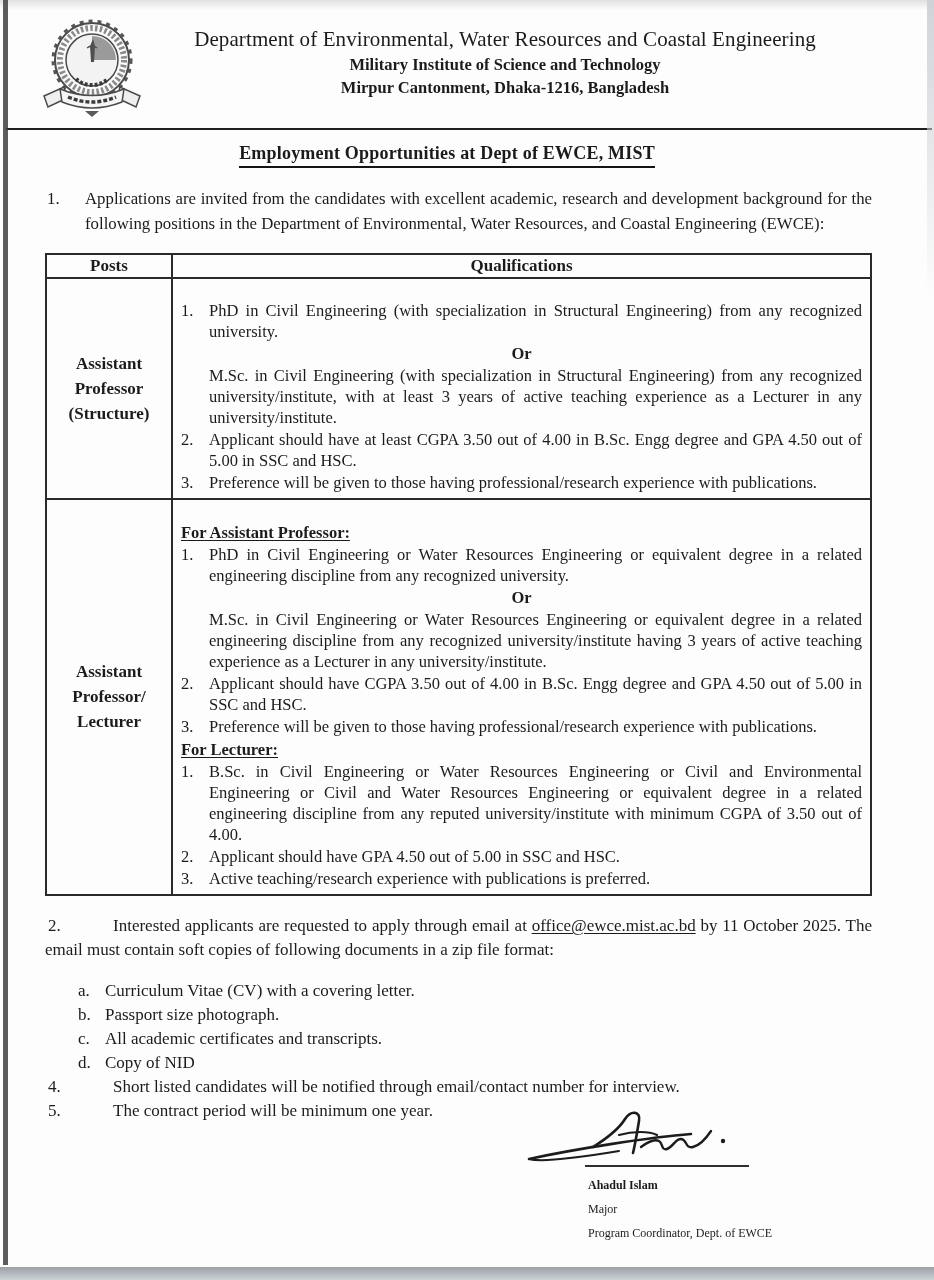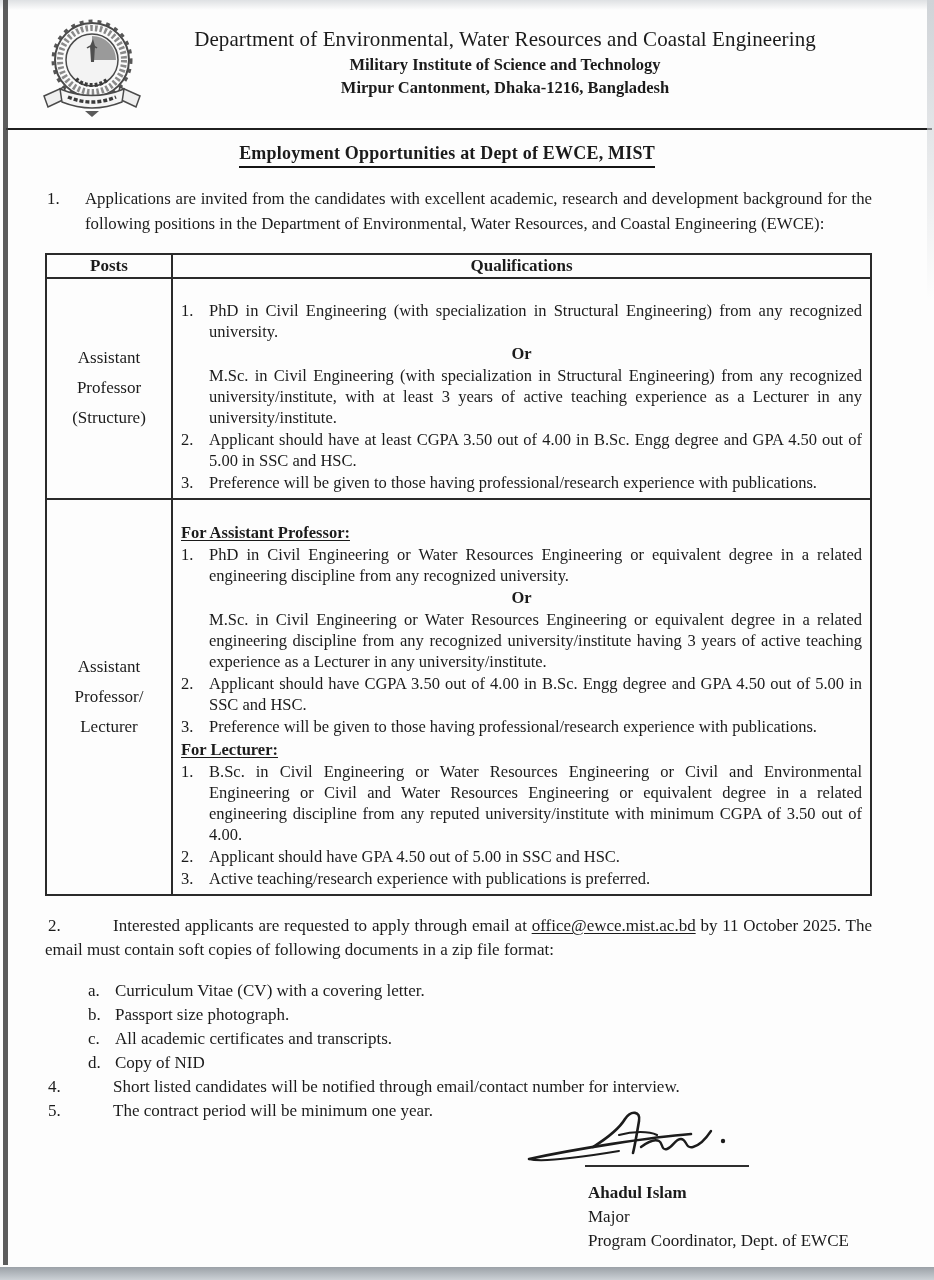--- a/index.html
+++ b/index.html
@@ -28,42 +28,42 @@
   .doc-title{display:inline-block;font-size:18px;font-weight:bold;border-bottom:2px solid #141414;padding-bottom:2px;letter-spacing:.2px;}
 
   .content{padding:0 62px 0 45px;font-size:16.8px;}
 
   .hang1{margin-top:19px;padding-left:40px;text-indent:-40px;text-align:justify;line-height:24.5px;}
   .hang1 .lbl{display:inline-block;width:40px;text-indent:0;padding-left:2px;box-sizing:border-box;}
 
   table.qual{width:100%;border-collapse:collapse;margin-top:9px;font-size:16.5px;}
   table.qual th,table.qual td{border:2px solid #2a2a2a;}
   th.hposts,th.hquals{font-size:17px;padding:1px 4px;text-align:center;}
-  td.post{width:120px;text-align:center;font-weight:normal;vertical-align:middle;font-size:17px;line-height:30px;padding:4px 2px;}
+  td.post{width:120px;text-align:center;font-weight:bold;vertical-align:middle;font-size:17px;line-height:25px;padding:4px 2px;}
   td.quals{padding:20px 8px 4px 8px;line-height:21px;text-align:justify;vertical-align:top;}
   .qnum{padding-left:28px;text-indent:-28px;margin:1px 0;}
   .qlbl{display:inline-block;width:28px;text-indent:0;}
   .qor{text-align:center;font-weight:bold;margin:1px 0;}
   .qplain{padding-left:28px;margin:1px 0;text-align:justify;}
   .qhead{font-weight:bold;text-decoration:underline;text-underline-offset:2px;margin:2px 0 1px 0;}
 
   .para2{margin-top:18px;line-height:24px;text-align:justify;font-size:17px;}
   .p2lbl{display:inline-block;width:68px;padding-left:3px;box-sizing:border-box;}
   a.email{color:inherit;text-decoration:underline;text-underline-offset:2px;cursor:pointer;}
 
-  .docitem{margin-left:43px;line-height:24px;font-size:17px;}
+  .docitem{margin-left:33px;line-height:24px;font-size:17px;}
   .doclbl{display:inline-block;width:27px;}
 
   .numitem{line-height:24px;font-size:17px;font-family:Liberation Serif, serif;}
   .numlbl{display:inline-block;width:68px;padding-left:3px;box-sizing:border-box;}
 
   .sigblock{position:relative;height:150px;margin-top:0;}
   .scribble{position:absolute;left:478px;top:-16px;width:230px;height:70px;}
   .sigline{position:absolute;left:540px;top:42px;width:164px;height:2px;background:#2e2e2e;}
-  .sigtext{position:absolute;left:543px;top:58px;line-height:24px;font-size:17px;}
+  .sigtext{position:absolute;left:543px;top:50px;line-height:24px;font-size:12px;}
   .signame{font-weight:bold;}
 </style>
 </head>
 <body>
 
 <div class="paper">
 
   <div class="band-top"></div>
   <div class="sliver-right"></div>
 

